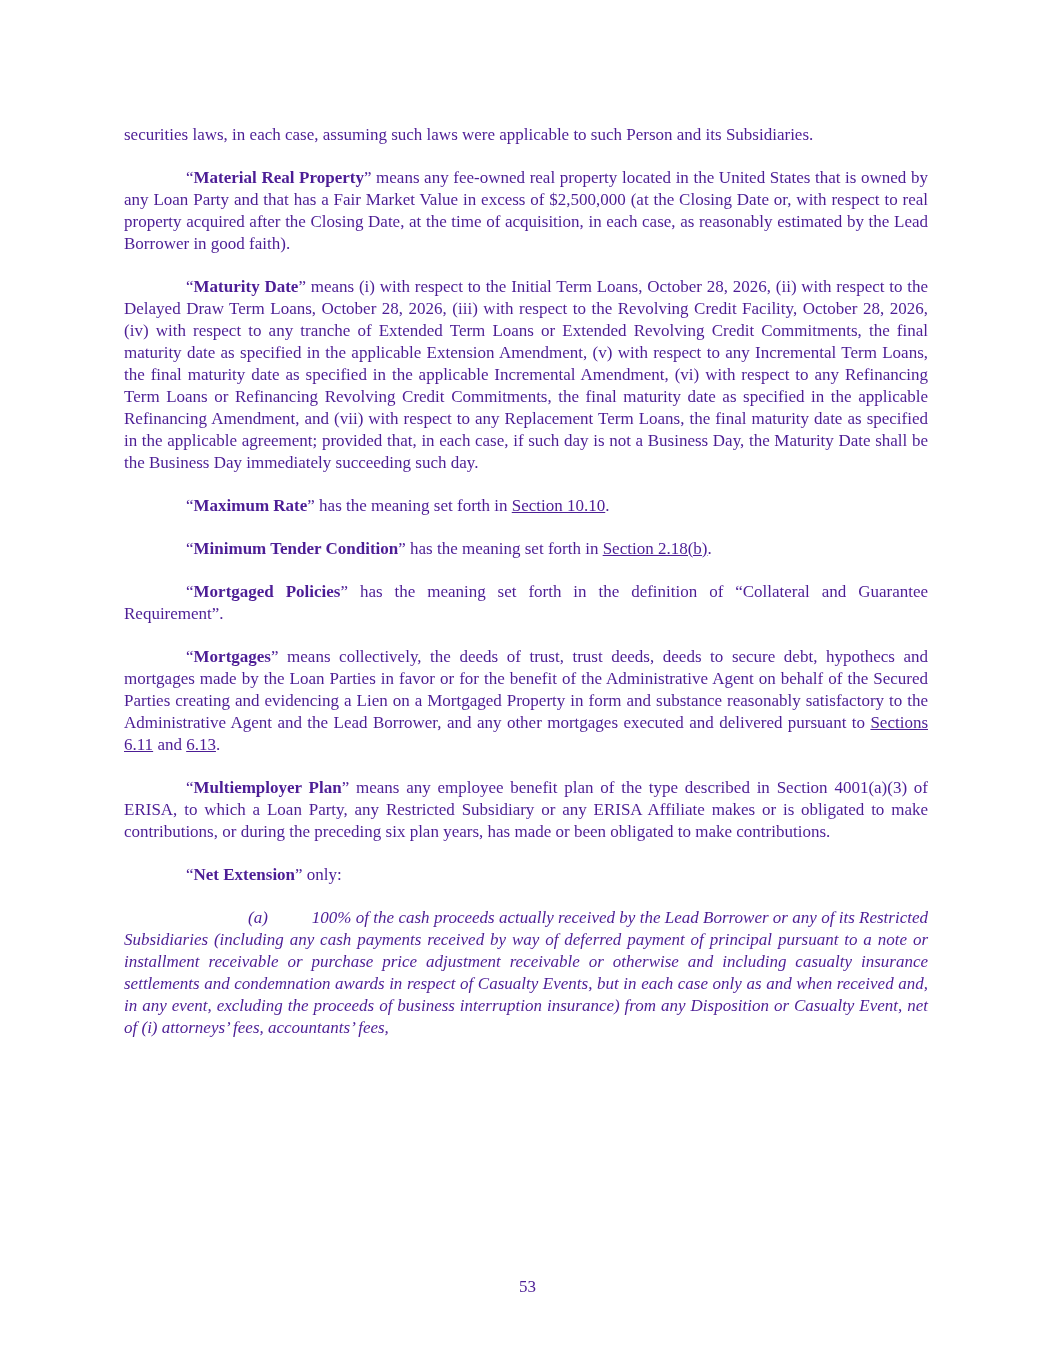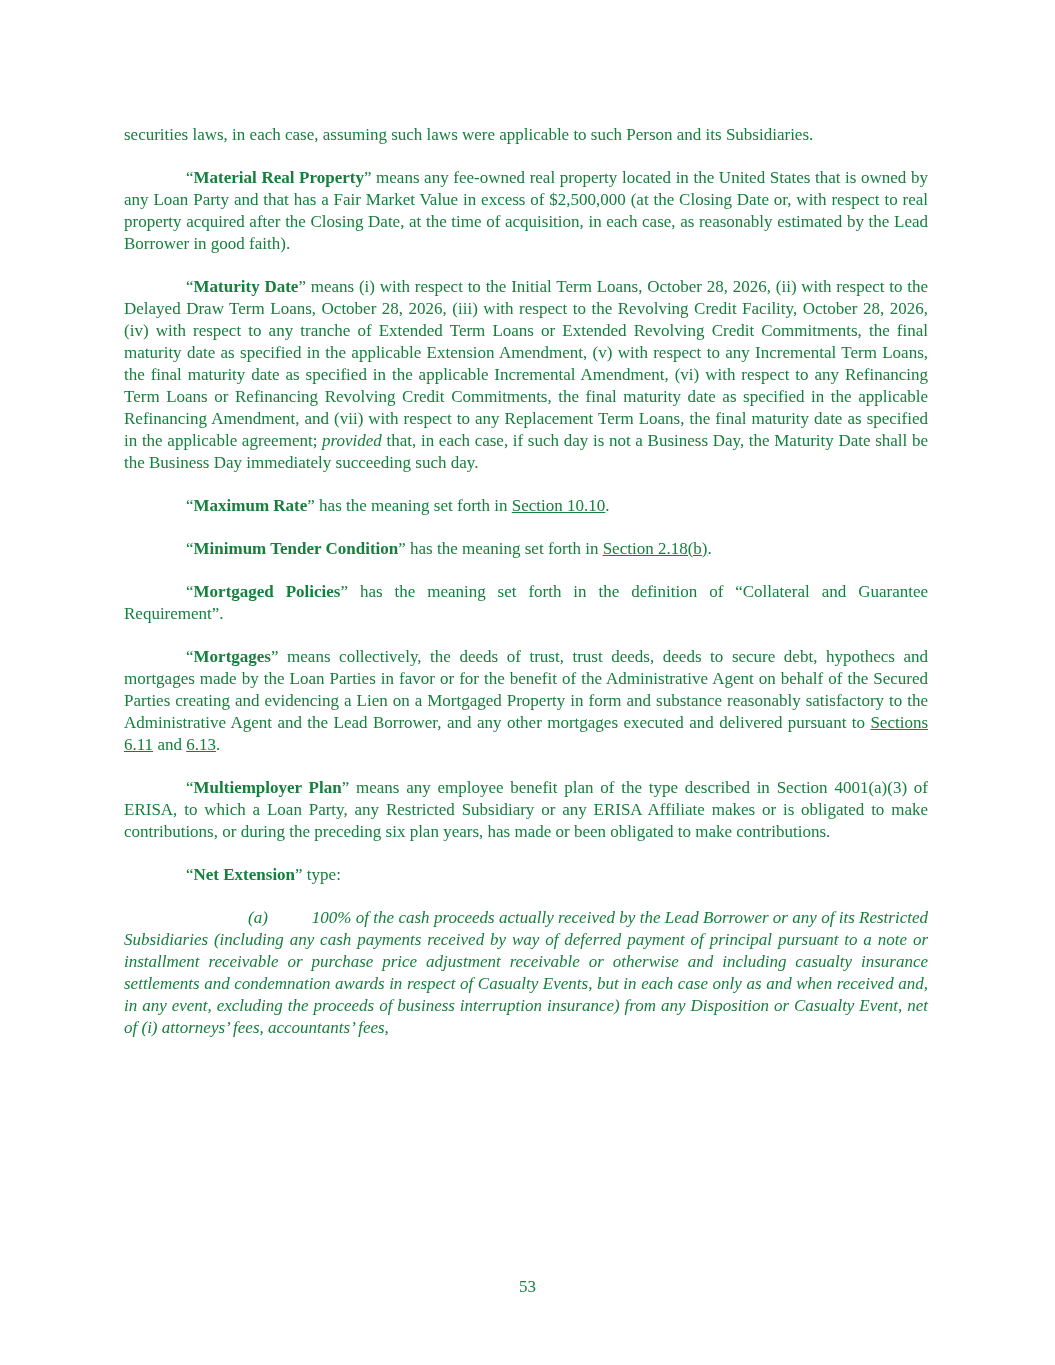--- a/index.html
+++ b/index.html
@@ -9,37 +9,37 @@
   }
   .page {
     position: relative;
     width: 1055px;
     height: 1365px;
     background: #ffffff;
     overflow: hidden;
     font-family: "Liberation Serif", "DejaVu Serif", serif;
     font-size: 17px;
     line-height: 22px;
-    color: #15803d;
+    color: #4c1d95;
   }
   .content {
     position: absolute;
     left: 124px;
     top: 124px;
     width: 804px;
   }
   .content p {
     margin: 0 0 21px 0;
     text-align: justify;
     text-indent: 62px;
   }
   .content p.no-indent { text-indent: 0; }
   .content p.double-indent { text-indent: 124px; font-style: italic; }
   .b { font-weight: bold; }
-  .i { font-style: italic; }
+  .i { }
   .u { text-decoration: underline; }
   .tab { display: inline-block; width: 44px; }
   .page-number {
     position: absolute;
     top: 1276px;
     left: 0;
     width: 100%;
     text-align: center;
   }
 </style>
@@ -49,17 +49,17 @@
 <div class="page">
   <div class="content">
       <p class="no-indent"><span>securities laws, in each case, assuming such laws were applicable to such Person and its Subsidiaries.</span></p>
       <p><span>“</span><span class="b">Material Real Property</span><span>” means any fee-owned real property located in the United States that is owned by any Loan Party and that has a Fair Market Value in excess of $2,500,000 (at the Closing Date or, with respect to real property acquired after the Closing Date, at the time of acquisition, in each case, as reasonably estimated by the Lead Borrower in good faith).</span></p>
       <p><span>“</span><span class="b">Maturity Date</span><span>” means (i) with respect to the Initial Term Loans, October 28, 2026, (ii) with respect to the Delayed Draw Term Loans, October 28, 2026, (iii) with respect to the Revolving Credit Facility, October 28, 2026, (iv) with respect to any tranche of Extended Term Loans or Extended Revolving Credit Commitments, the final maturity date as specified in the applicable Extension Amendment, (v) with respect to any Incremental Term Loans, the final maturity date as specified in the applicable Incremental Amendment, (vi) with respect to any Refinancing Term Loans or Refinancing Revolving Credit Commitments, the final maturity date as specified in the applicable Refinancing Amendment, and (vii) with respect to any Replacement Term Loans, the final maturity date as specified in the applicable agreement; </span><span class="i">provided</span><span> that, in each case, if such day is not a Business Day, the Maturity Date shall be the Business Day immediately succeeding such day.</span></p>
       <p><span>“</span><span class="b">Maximum Rate</span><span>” has the meaning set forth in </span><span class="u">Section 10.10</span><span>.</span></p>
       <p><span>“</span><span class="b">Minimum Tender Condition</span><span>” has the meaning set forth in </span><span class="u">Section 2.18(b)</span><span>.</span></p>
       <p><span>“</span><span class="b">Mortgaged Policies</span><span>” has the meaning set forth in the definition of “Collateral and Guarantee Requirement”.</span></p>
       <p><span>“</span><span class="b">Mortgages</span><span>” means collectively, the deeds of trust, trust deeds, deeds to secure debt, hypothecs and mortgages made by the Loan Parties in favor or for the benefit of the Administrative Agent on behalf of the Secured Parties creating and evidencing a Lien on a Mortgaged Property in form and substance reasonably satisfactory to the Administrative Agent and the Lead Borrower, and any other mortgages executed and delivered pursuant to </span><span class="u">Sections 6.11</span><span> and </span><span class="u">6.13</span><span>.</span></p>
       <p><span>“</span><span class="b">Multiemployer Plan</span><span>” means any employee benefit plan of the type described in Section 4001(a)(3) of ERISA, to which a Loan Party, any Restricted Subsidiary or any ERISA Affiliate makes or is obligated to make contributions, or during the preceding six plan years, has made or been obligated to make contributions.</span></p>
-      <p><span>“</span><span class="b">Net Extension</span><span>” type:</span></p>
+      <p><span>“</span><span class="b">Net Extension</span><span>” only:</span></p>
       <p class="double-indent"><span>(a)</span><span class="tab"></span><span>100% of the cash proceeds actually received by the Lead Borrower or any of its Restricted Subsidiaries (including any cash payments received by way of deferred payment of principal pursuant to a note or installment receivable or purchase price adjustment receivable or otherwise and including casualty insurance settlements and condemnation awards in respect of Casualty Events, but in each case only as and when received and, in any event, excluding the proceeds of business interruption insurance) from any Disposition or Casualty Event, net of (i) attorneys’ fees, accountants’ fees,</span></p>
     </div>
   <div class="page-number">53</div>
 </div>
 
 </body></html>

